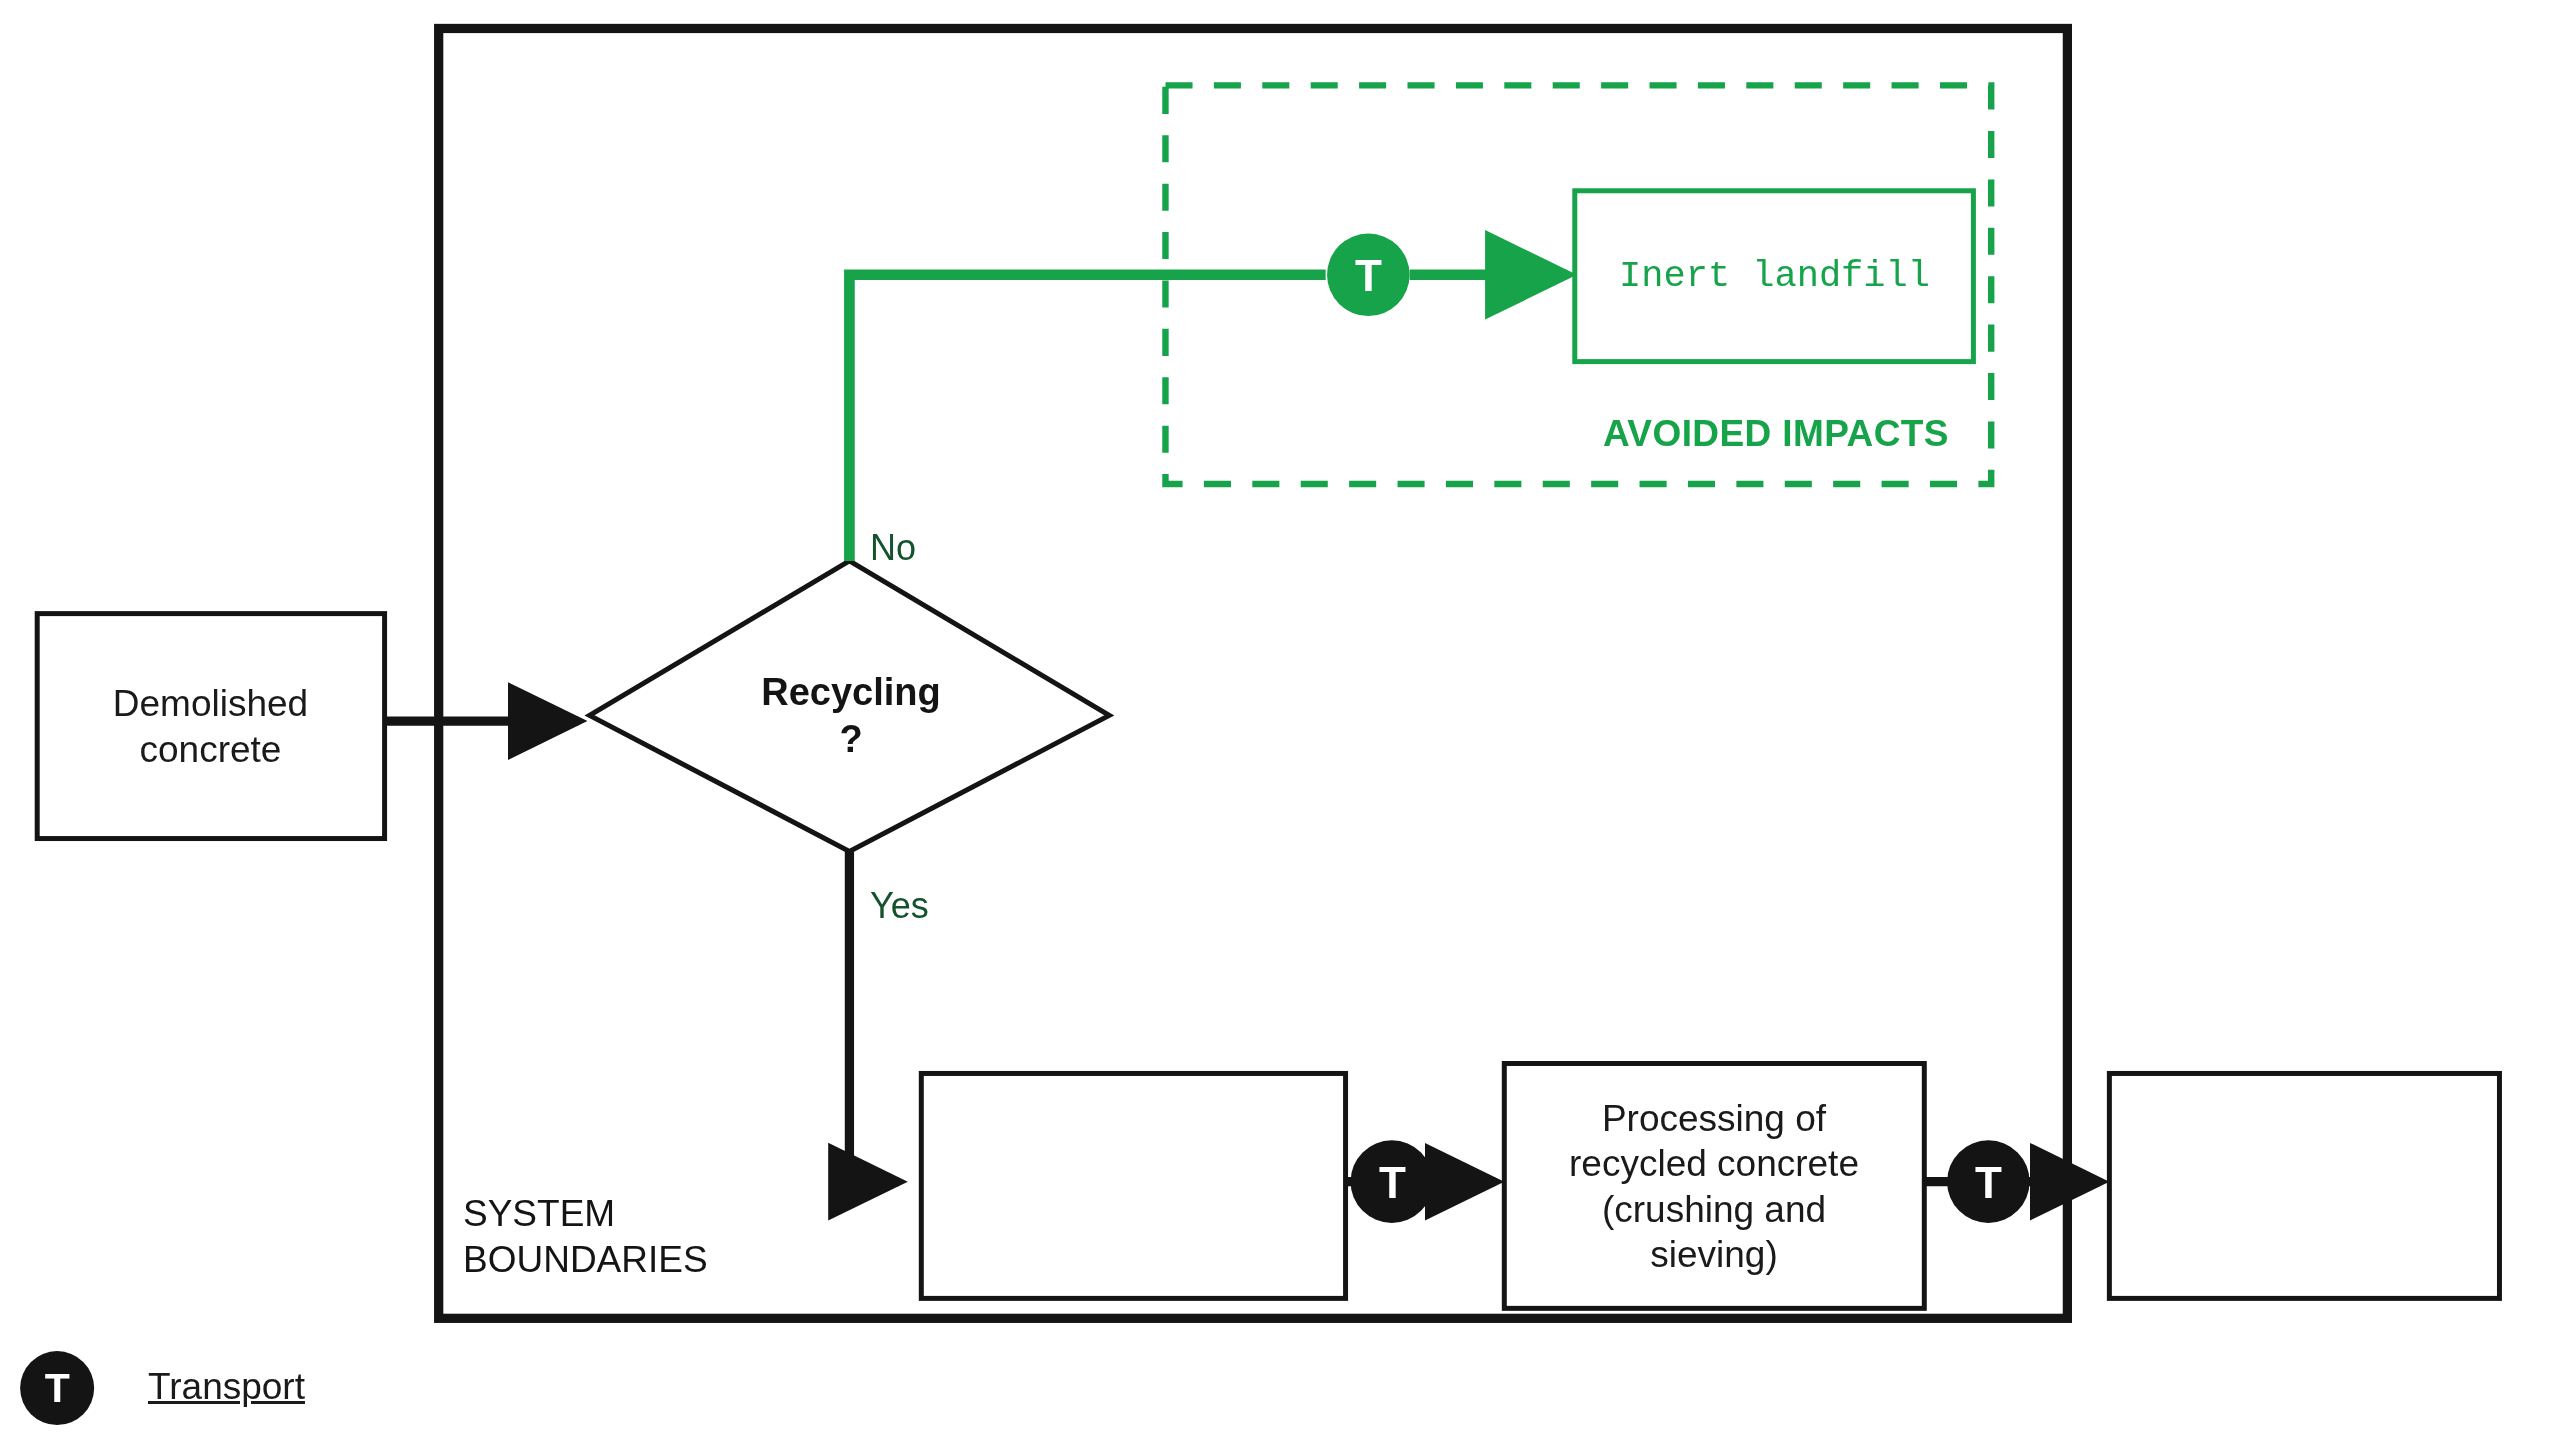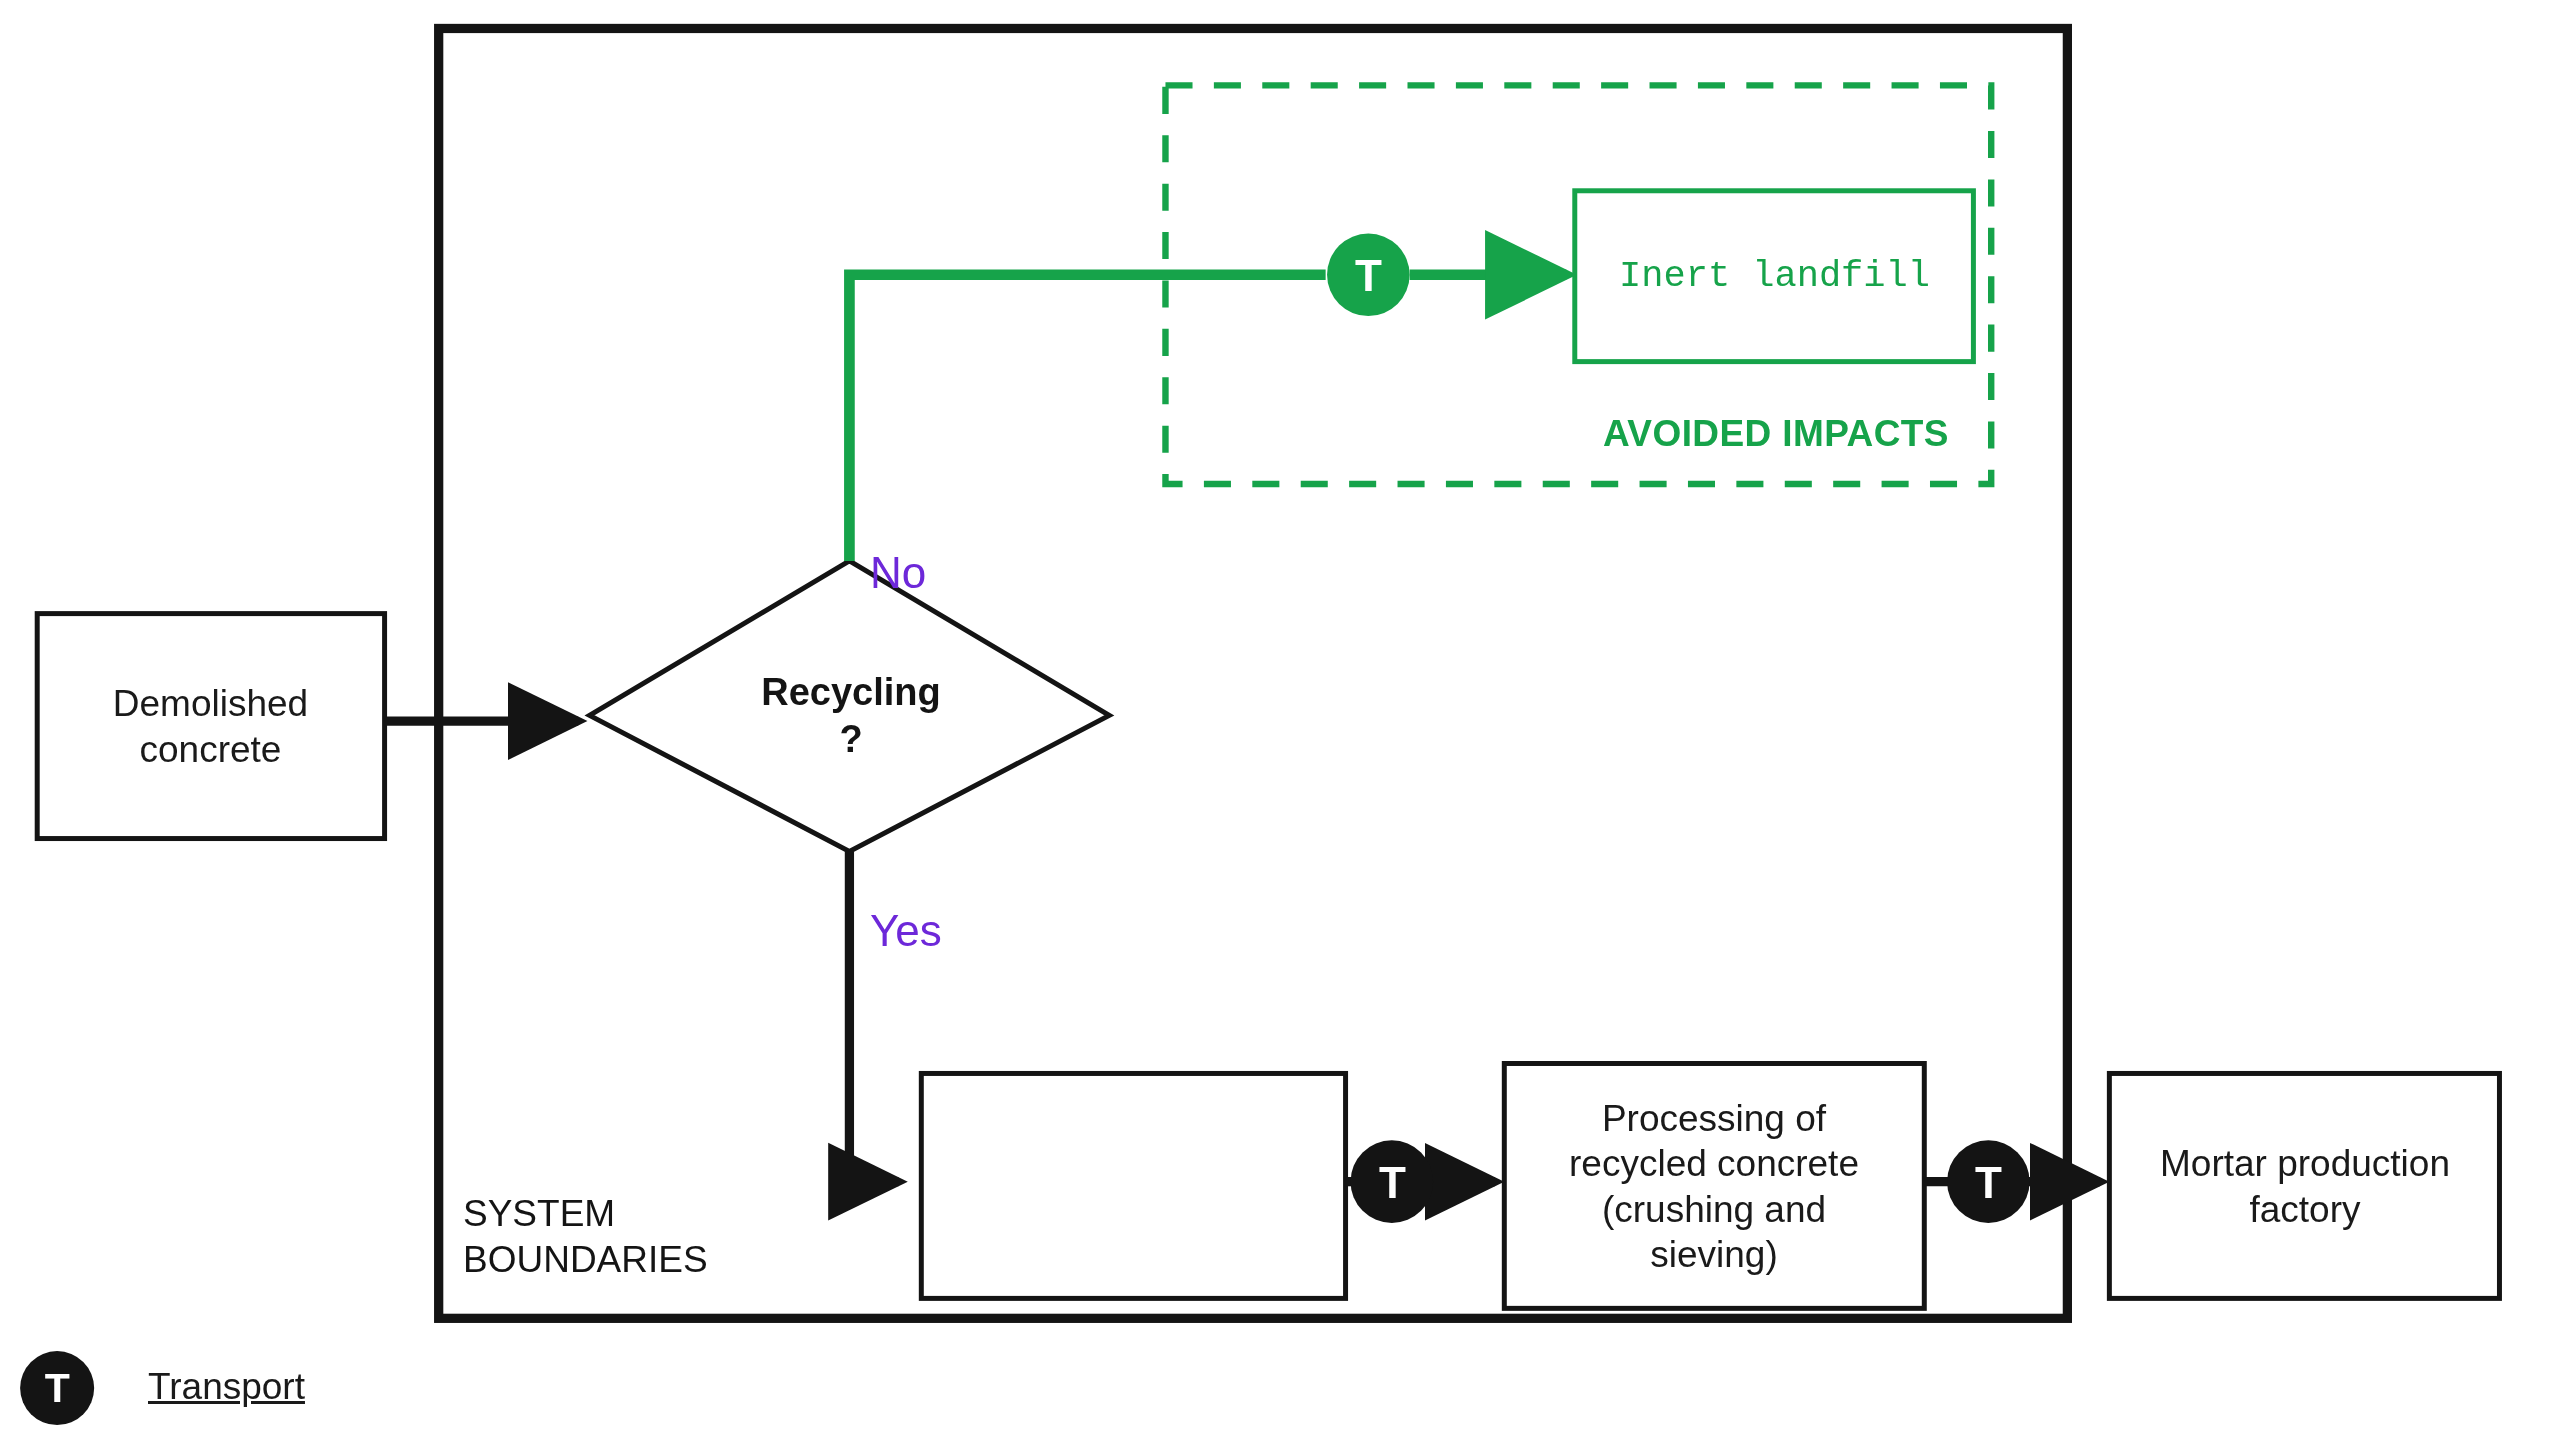--- a/index.html
+++ b/index.html
@@ -52,24 +52,23 @@
     font-family: "Liberation Sans", sans-serif;
     font-size: 38px;
     font-weight: bold;
     line-height: 1.25;
     color: #141414;
     white-space: pre-line;
   }
   .edge-label {
     position: absolute;
     font-family: "Liberation Sans", sans-serif;
-    font-size: 44px;
-    color: #6d28d9;
+    font-size: 36px;
+    color: #14532d;
     white-space: nowrap;
-    margin-top: 21px;
   }
   .section-label {
     position: absolute;
     font-family: "Liberation Sans", sans-serif;
     font-size: 37px;
     font-weight: normal;
     line-height: 1.25;
     color: #141414;
     white-space: pre-line;
   }
@@ -167,24 +166,20 @@
   </div>
 
 
   <div class="node-label" style="left:1504px; top:1064px; width:420px; height:245px;">
     <span class="box-text">Processing of
 recycled concrete
 (crushing and
 sieving)</span>
   </div>
 
-  <div class="node-label" style="left:2110px; top:1074px; width:390px; height:225px;">
-    <span class="box-text">Mortar production
-factory</span>
-  </div>
 
   <div class="edge-label" style="left:870px; top:527px;">No</div>
 
   <div class="edge-label" style="left:870px; top:885px;">Yes</div>
 
   <div class="tmark" style="left:1327px; top:234px; width:83px; height:83px; font-size:44px;">T</div>
 
   <div class="tmark" style="left:1351px; top:1141px; width:83px; height:83px; font-size:44px;">T</div>
 
   <div class="tmark" style="left:1947px; top:1141px; width:83px; height:83px; font-size:44px;">T</div>

